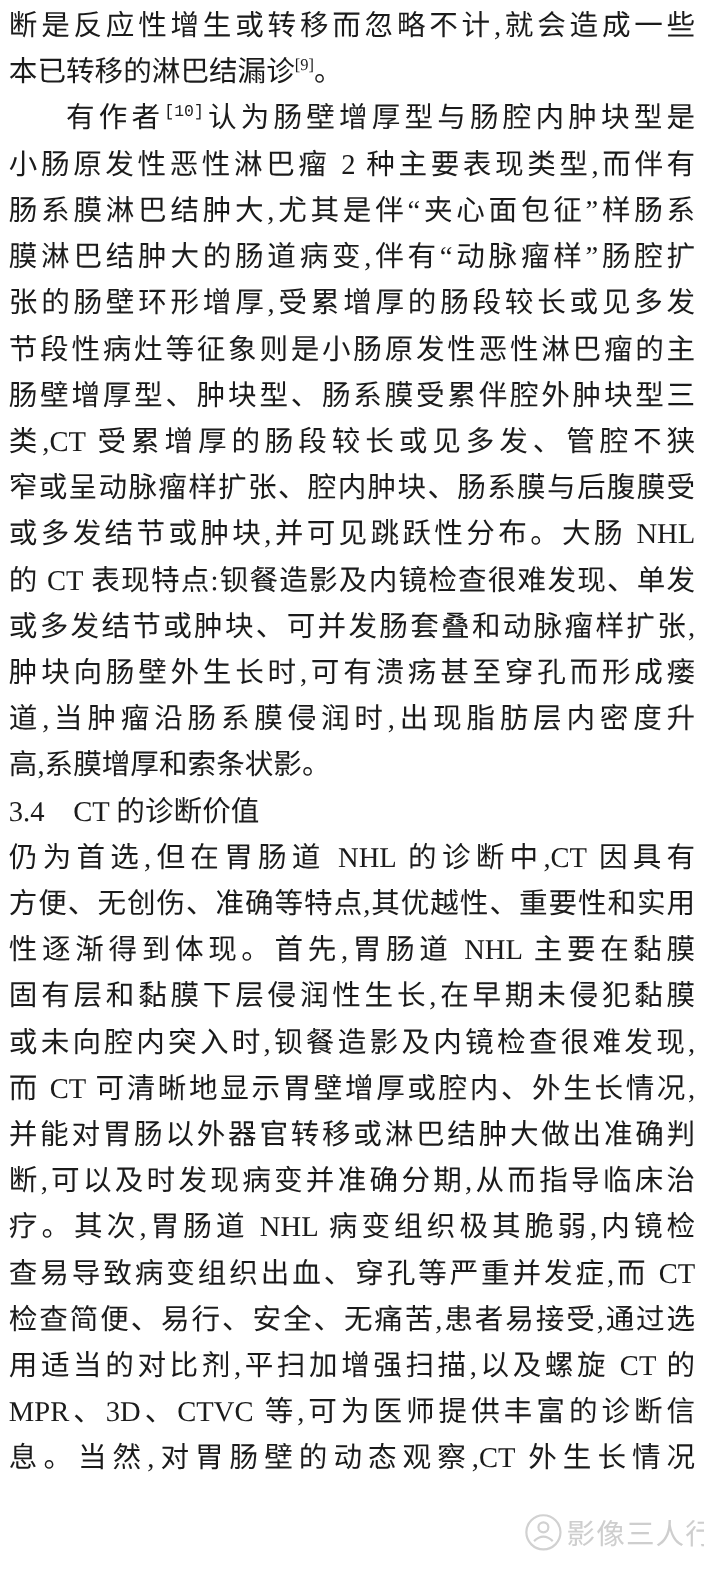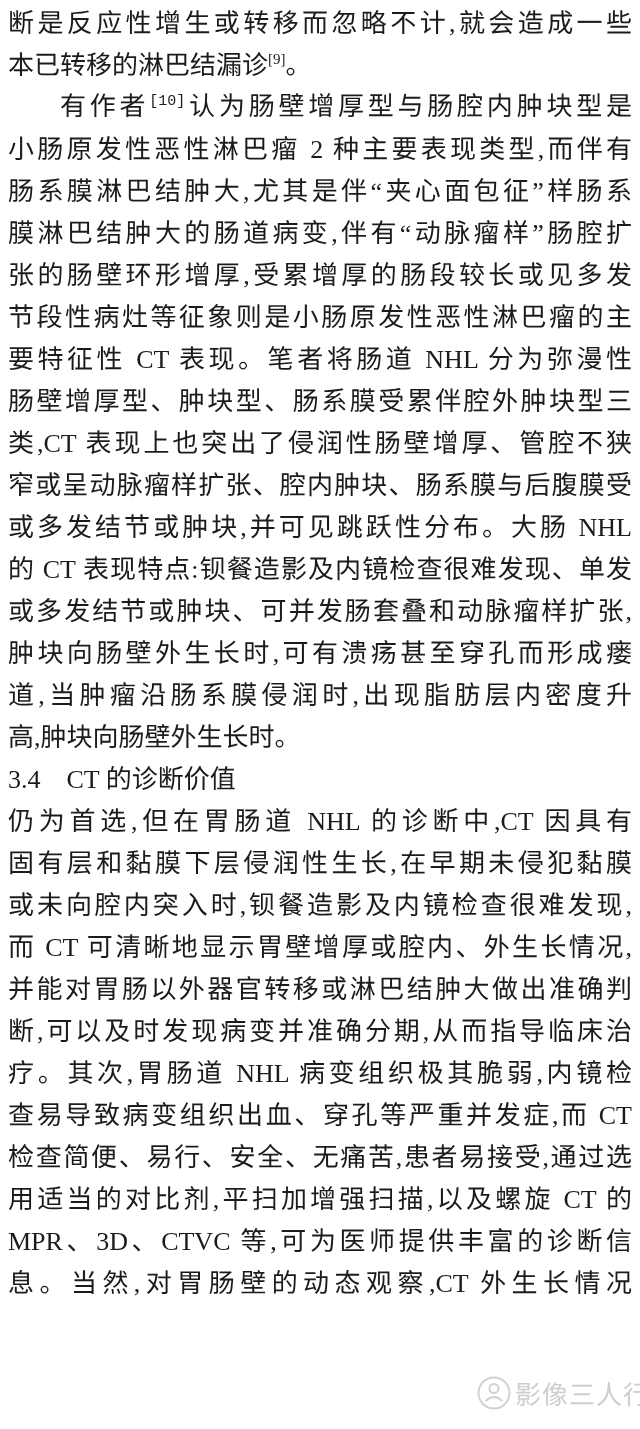--- a/index.html
+++ b/index.html
@@ -89,32 +89,33 @@
 
   <div class="text-block">
       <div class="text-line"><span>断是反应性增生或转移而忽略不计,就会造成一些</span></div>
       <div class="text-line no-fill"><span>本已转移的淋巴结漏诊</span><sup class="cite">[9]</sup><span>。</span></div>
       <div class="text-line indent"><span>有作者</span><sup class="cite">[10]</sup><span>认为肠壁增厚型与肠腔内肿块型是</span></div>
       <div class="text-line"><span>小肠原发性恶性淋巴瘤 2 种主要表现类型,而伴有</span></div>
       <div class="text-line"><span>肠系膜淋巴结肿大,尤其是伴“夹心面包征”样肠系</span></div>
       <div class="text-line"><span>膜淋巴结肿大的肠道病变,伴有“动脉瘤样”肠腔扩</span></div>
       <div class="text-line"><span>张的肠壁环形增厚,受累增厚的肠段较长或见多发</span></div>
       <div class="text-line"><span>节段性病灶等征象则是小肠原发性恶性淋巴瘤的主</span></div>
-      <div class="text-line"><span>要特征性 CT 表现。笔者将肠道 NHL 分为弥漫性</span></div>
       <div class="text-line"><span>肠壁增厚型、肿块型、肠系膜受累伴腔外肿块型三</span></div>
-      <div class="text-line"><span>类,CT 表现上也突出了侵润性肠壁增厚、管腔不狭</span></div>
+      <div class="text-line"><span>类,CT 受累增厚的肠段较长或见多发、管腔不狭</span></div>
       <div class="text-line"><span>窄或呈动脉瘤样扩张、腔内肿块、肠系膜与后腹膜受</span></div>
       <div class="text-line"><span>或多发结节或肿块,并可见跳跃性分布。大肠 NHL</span></div>
       <div class="text-line"><span>的 CT 表现特点:钡餐造影及内镜检查很难发现、单发</span></div>
       <div class="text-line"><span>或多发结节或肿块、可并发肠套叠和动脉瘤样扩张,</span></div>
       <div class="text-line"><span>肿块向肠壁外生长时,可有溃疡甚至穿孔而形成瘘</span></div>
       <div class="text-line"><span>道,当肿瘤沿肠系膜侵润时,出现脂肪层内密度升</span></div>
-      <div class="text-line no-fill"><span>高,肿块向肠壁外生长时。</span></div>
+      <div class="text-line no-fill"><span>高,系膜增厚和索条状影。</span></div>
       <div class="text-line no-fill"><span>3.4 CT 的诊断价值</span></div>
       <div class="text-line"><span>仍为首选,但在胃肠道 NHL 的诊断中,CT 因具有</span></div>
+      <div class="text-line"><span>方便、无创伤、准确等特点,其优越性、重要性和实用</span></div>
+      <div class="text-line"><span>性逐渐得到体现。首先,胃肠道 NHL 主要在黏膜</span></div>
       <div class="text-line"><span>固有层和黏膜下层侵润性生长,在早期未侵犯黏膜</span></div>
       <div class="text-line"><span>或未向腔内突入时,钡餐造影及内镜检查很难发现,</span></div>
       <div class="text-line"><span>而 CT 可清晰地显示胃壁增厚或腔内、外生长情况,</span></div>
       <div class="text-line"><span>并能对胃肠以外器官转移或淋巴结肿大做出准确判</span></div>
       <div class="text-line"><span>断,可以及时发现病变并准确分期,从而指导临床治</span></div>
       <div class="text-line"><span>疗。其次,胃肠道 NHL 病变组织极其脆弱,内镜检</span></div>
       <div class="text-line"><span>查易导致病变组织出血、穿孔等严重并发症,而 CT</span></div>
       <div class="text-line"><span>检查简便、易行、安全、无痛苦,患者易接受,通过选</span></div>
       <div class="text-line"><span>用适当的对比剂,平扫加增强扫描,以及螺旋 CT 的</span></div>
       <div class="text-line"><span>MPR、3D、CTVC 等,可为医师提供丰富的诊断信</span></div>

